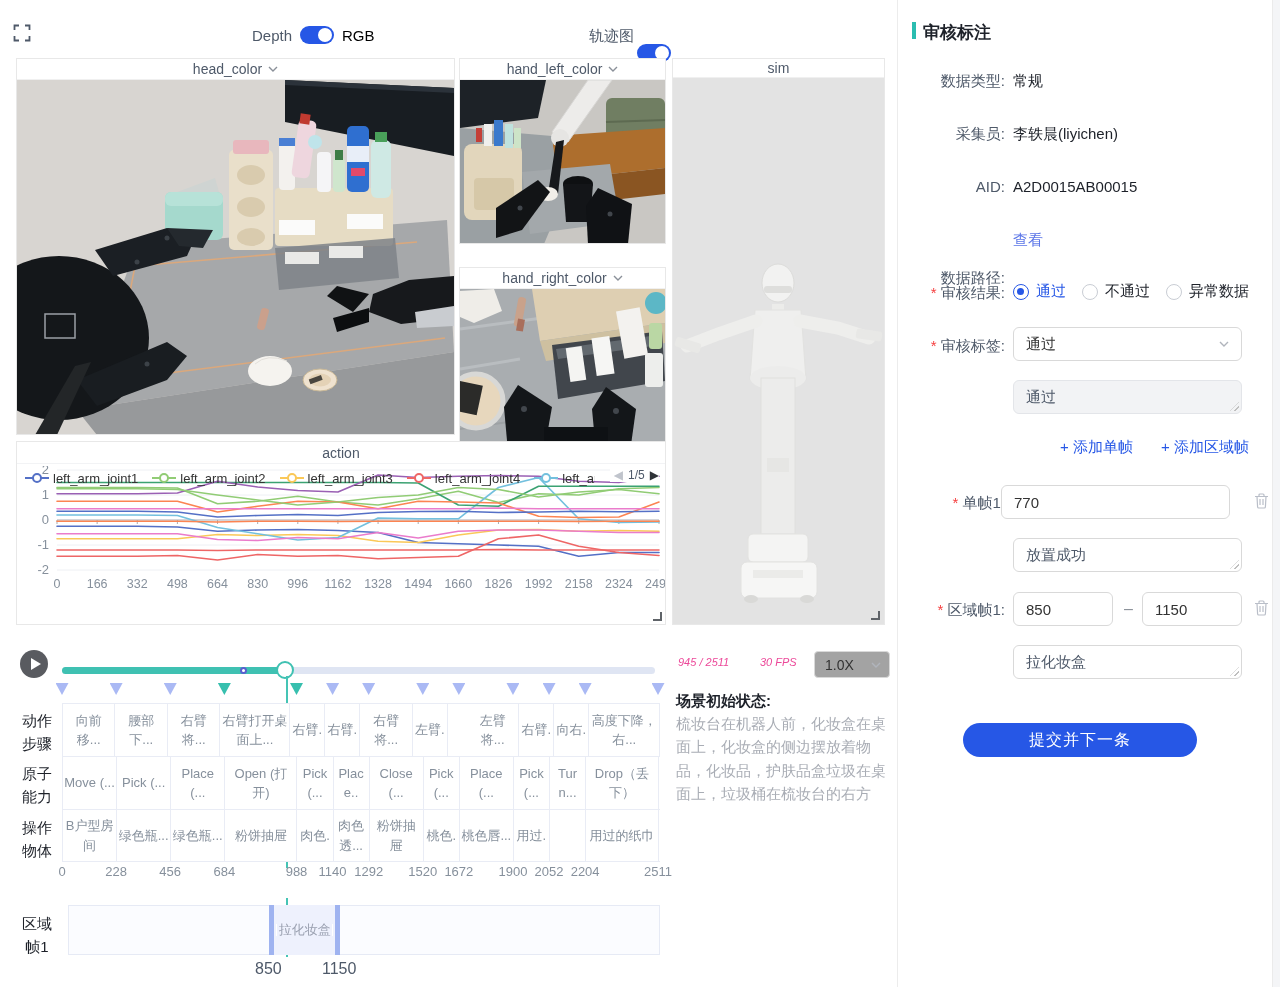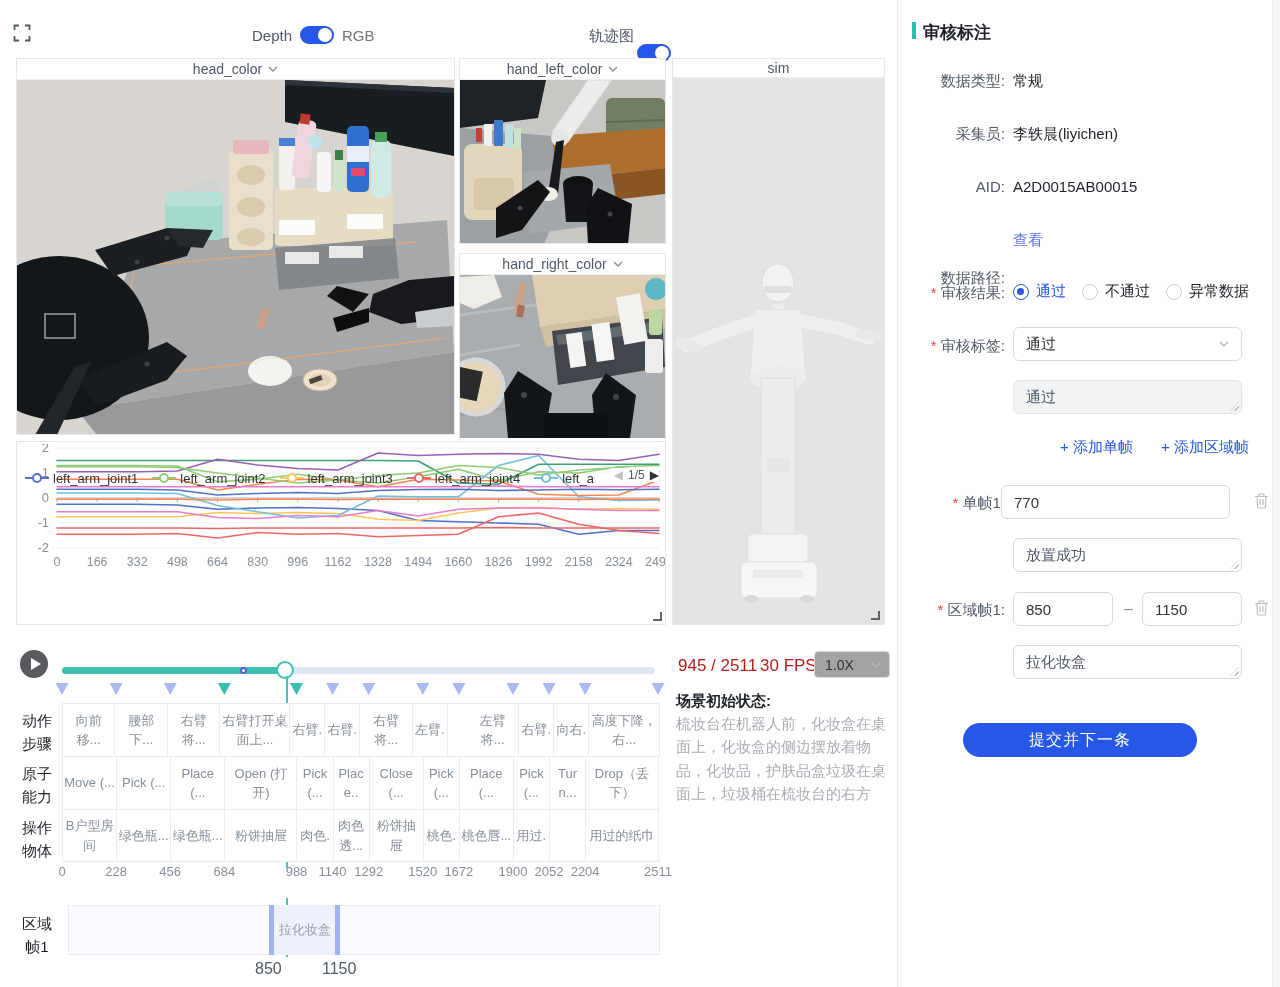--- a/index.html
+++ b/index.html
@@ -2,21 +2,21 @@
 <html><head>
 <meta charset="utf-8">
 <style>
   * { margin:0; padding:0; box-sizing:border-box; }
   html,body { width:1280px; height:987px; background:#fff; font-family:"Liberation Sans", sans-serif; overflow:hidden; }
   #app { position:relative; width:1280px; height:987px; background:#fff; }
   .abs { position:absolute; }
 
   
   .tb-label { font-size:15px; color:#4e5969; }
-  .tb-blue  { font-size:15px; color:#737373; }
+  .tb-blue  { font-size:15px; color:#000000; }
   .toggle { width:34px; height:18px; border-radius:9px; background:#2657e6; position:relative; cursor:pointer; }
   .toggle .knob { position:absolute; right:2px; top:2px; width:14px; height:14px; border-radius:50%; background:#fff; }
 
   
   .cam { border:1px solid #e8e8e8; background:#fff; }
   .cam-h { height:21px; border-bottom:1px solid #f0f0f0; display:flex; align-items:center; justify-content:center; font-size:14px; color:#4e5969; gap:6px; }
   .cam-body { width:100%; height:calc(100% - 21px); overflow:hidden; }
   .chev { width:10px; height:6px; }
 
   
@@ -27,21 +27,21 @@
   #chart-pager { position:absolute; right:6px; top:26px; font-size:12px; color:#4e5969; display:flex; gap:5px; align-items:center; background:#fff; padding-left:4px; }
   .pag-l { color:#c0c4cc; } .pag-r { color:#2f3338; }
 
   
   #play-btn { left:20px; top:650px; width:28px; height:28px; border-radius:50%; background:#595b60; cursor:pointer; }
   #play-btn::after { content:""; position:absolute; left:11px; top:8px; border-left:10px solid #fff; border-top:6px solid transparent; border-bottom:6px solid transparent; }
   #slider-track { left:62px; top:667px; width:593px; height:7px; border-radius:4px; background:#dfe5f3; cursor:pointer; }
   #slider-fill { left:0; top:0; height:7px; border-radius:4px; background:#3fc1b2; }
   #slider-dot { width:7px; height:7px; border-radius:50%; background:#fff; border:2px solid #5a5fd0; top:667px; }
   #slider-handle { width:18px; height:18px; border-radius:50%; background:#fff; border:2px solid #3fc1b2; top:661px; cursor:grab; }
-  .ptext { font-size:17px; color:#b91c1c; }
+  .ptext { font-size:11px; color:#ec4899;font-style:italic; }
   #speed-select { left:814px; top:651px; width:76px; height:27px; border:1px solid #d9d9d9; border-radius:4px; display:flex; align-items:center; padding:0 8px 0 10px; font-size:14px; color:#333; justify-content:space-between; cursor:pointer; background:#a3a3a3; }
 
   .marker { position:absolute; width:13px; height:12px; clip-path:polygon(0 0,100% 0,50% 100%); cursor:pointer; }
   .playhead { position:absolute; width:2px; background:#45c4b5; }
 
   
   .rowlab { position:absolute; left:18px; width:38px; text-align:center; font-size:15px; color:#1d2129; line-height:1.55; }
   .trow { position:absolute; left:62px; width:598px; height:53px; display:flex; border-top:1px solid #e9ecf5; border-left:1px solid #e9ecf5; background:#fff; }
   .trow.last { border-bottom:1px solid #e9ecf5; }
   .tcell { border-right:1px solid #e9ecf5; height:100%; display:flex; align-items:center; justify-content:center; text-align:center; font-size:13px; color:#86909c; line-height:1.5; overflow:hidden; padding:2px 1px; word-break:break-all; }
@@ -197,21 +197,21 @@
         <polygon points="103,104 133,104 130,142 106,142" fill="#131518"></polygon>
         <ellipse cx="88" cy="114" rx="10" ry="7" fill="#f2efe9"></ellipse>
         <polygon points="36,128 78,100 90,112 62,150 36,158" fill="#121416"></polygon>
         <polygon points="138,108 172,124 168,164 128,164 126,126" fill="#101215"></polygon>
         <circle cx="60" cy="128" r="2.5" fill="#41464c"></circle>
           <circle cx="150" cy="134" r="2.5" fill="#41464c"></circle>
       </svg>
     </div>
   </div>
 
-  <div class="abs cam" style="left:459px; top:253px; width:207px; height:207px;">
+  <div class="abs cam" style="left:459px; top:267px; width:207px; height:207px;">
     <div class="cam-h">
       <span>hand_right_color</span>
       <svg class="chev" viewBox="0 0 10 6">
           <polyline points="1,1 5,5 9,1" fill="none" stroke="#8a9099" stroke-width="1.4"></polyline>
         </svg>
     </div>
     <div class="cam-body">
       <svg width="205" height="163" viewBox="0 0 205 163">
         <rect width="205" height="163" fill="#a9adb0"></rect>
         <line x1="0" y1="40" x2="90" y2="28" stroke="#b9bdc0" stroke-width="3"></line>
@@ -264,20 +264,21 @@
         <rect x="68" y="484" width="76" height="36" rx="6" fill="#f6f6f5" stroke="#e2e2e0"></rect>
         <rect x="80" y="492" width="50" height="8" fill="#ebebe9"></rect>
         <ellipse cx="78" cy="521" rx="7" ry="4" fill="#d9d9d7"></ellipse>
         <ellipse cx="134" cy="521" rx="7" ry="4" fill="#d9d9d7"></ellipse>
       </svg>
     </div>
     <div class="resize-corner" style="right:4px; bottom:4px;"></div>
   </div>
 
   <div class="abs" id="chart-panel">
+    <div id="chart-title">action</div>
     <div id="chart-legend">
         <span class="leg-item">
           <svg width="24" height="10">
             <line x1="0" y1="5" x2="24" y2="5" stroke="#5470c6" stroke-width="2"></line>
             <circle cx="12" cy="5" r="4" fill="#fff" stroke="#5470c6" stroke-width="2"></circle>
           </svg>
           <span>left_arm_joint1</span>
         </span>
         <span class="leg-item">
           <svg width="24" height="10">

